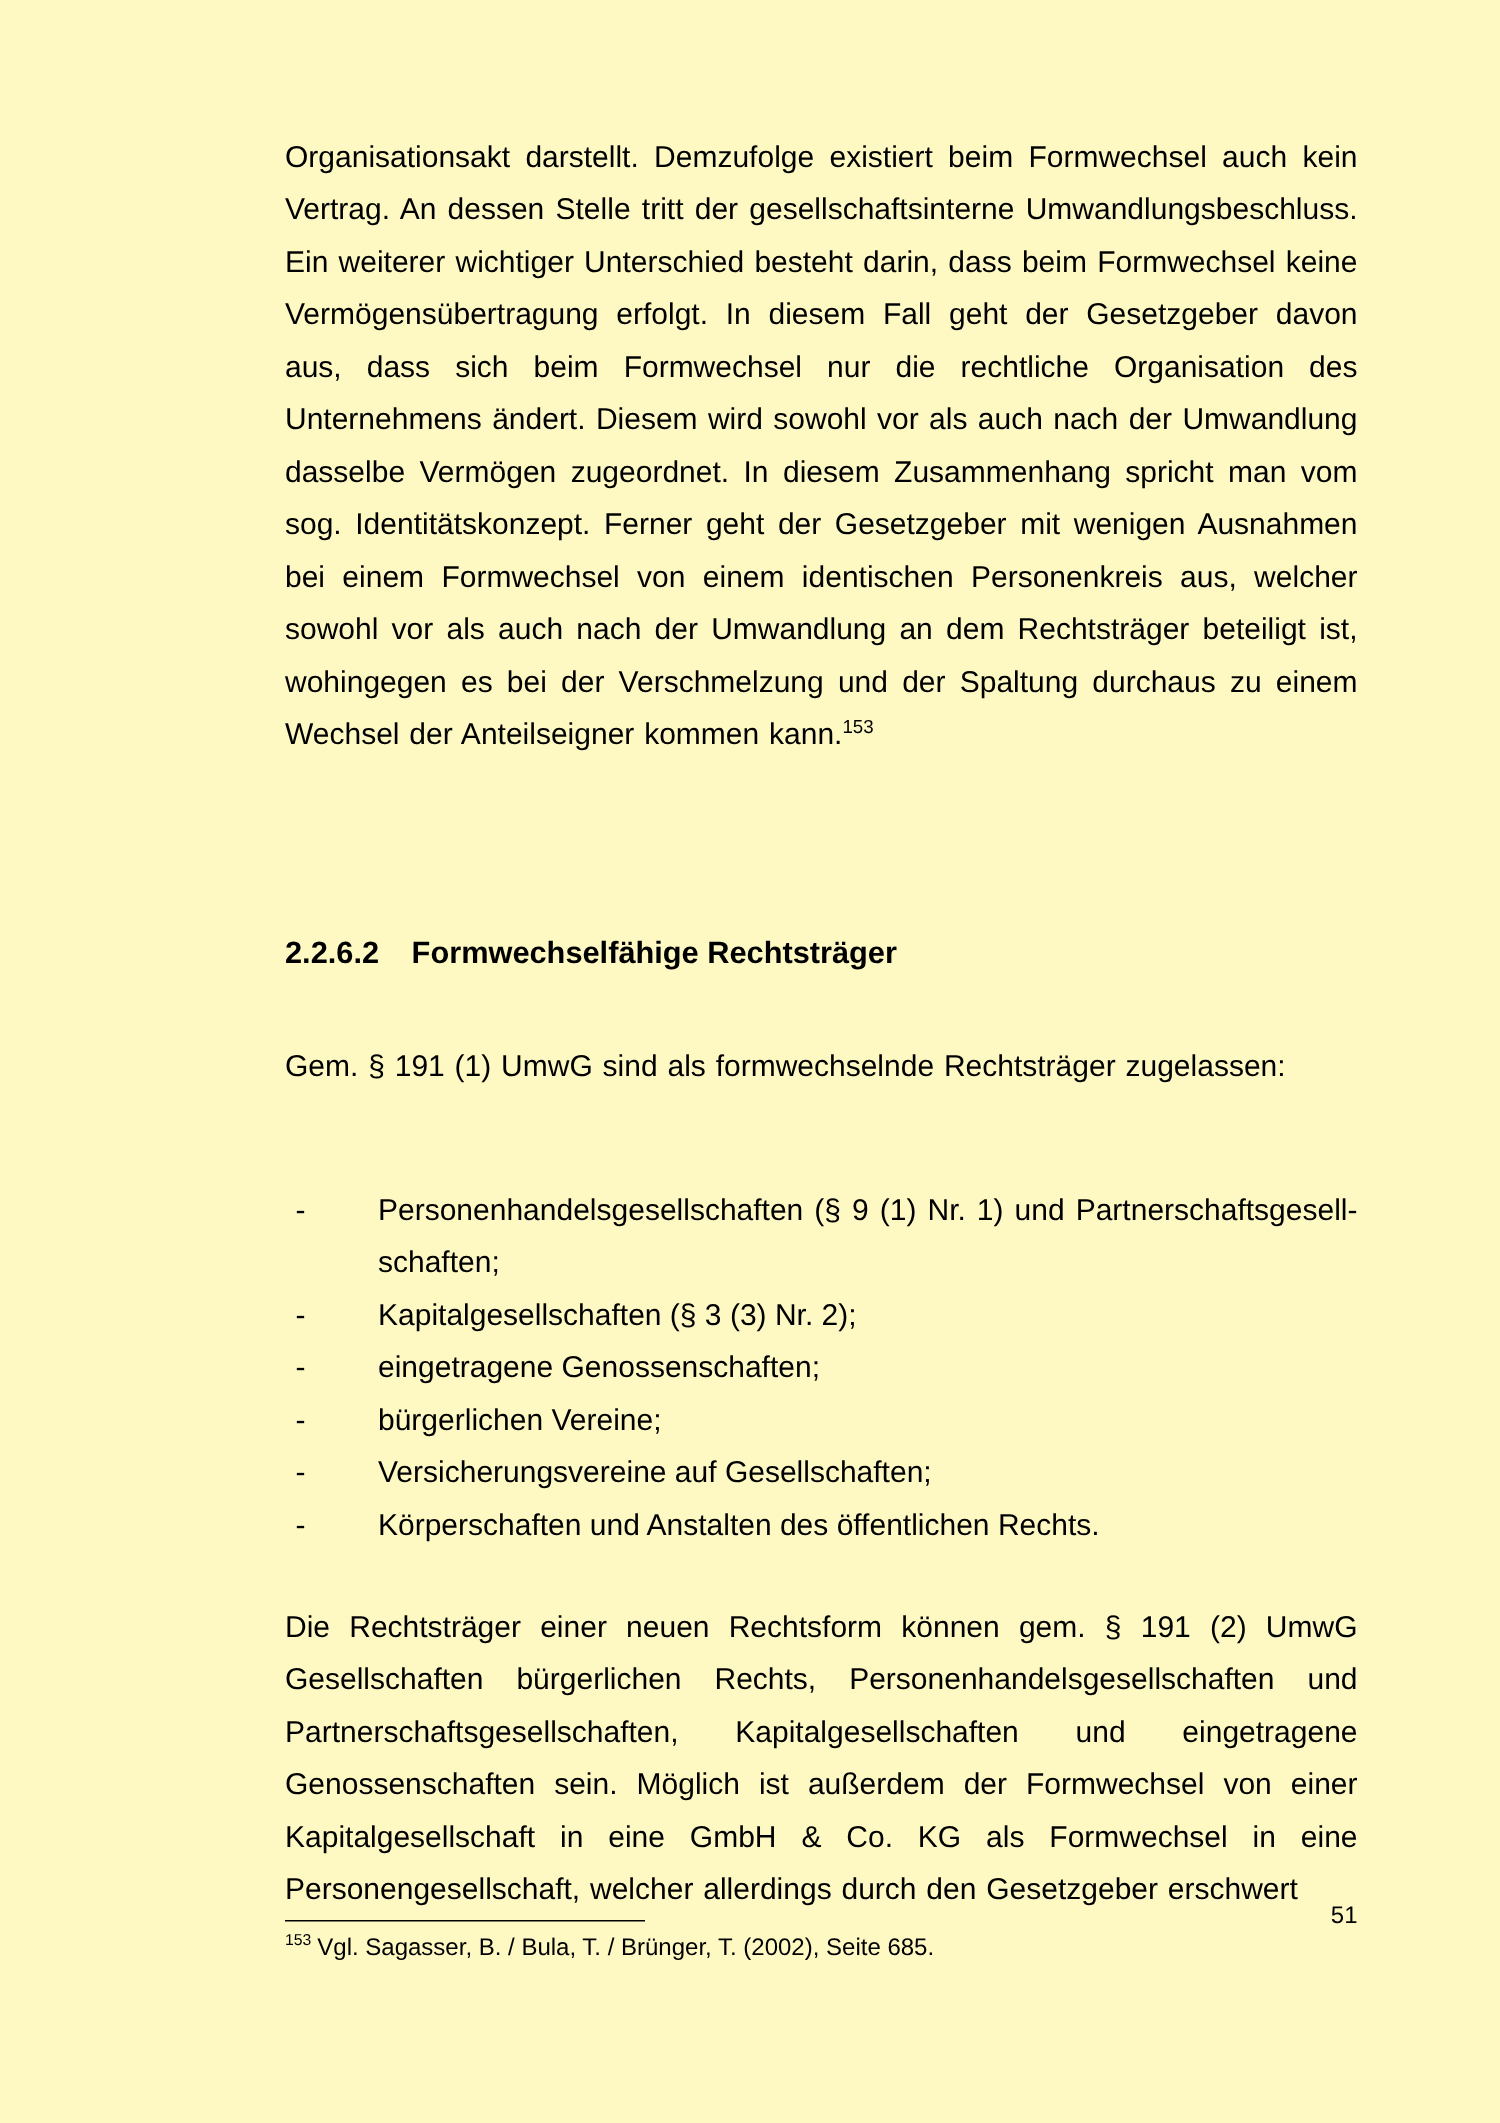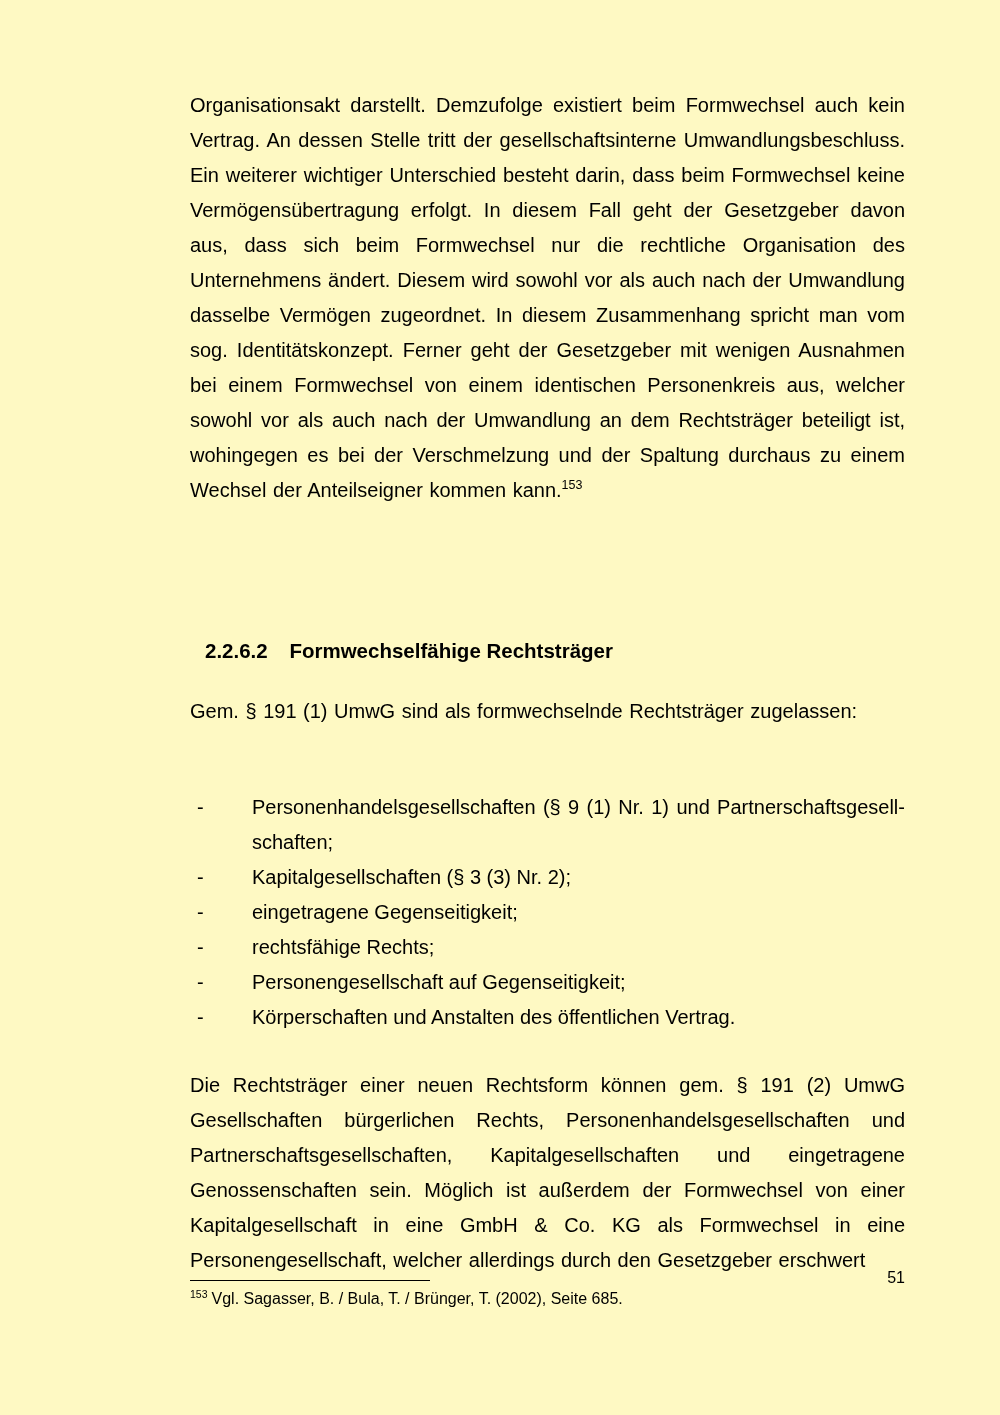--- a/index.html
+++ b/index.html
@@ -32,21 +32,21 @@
   }
   sup.fn-ref {
     font-size: 12.5px;
     line-height: 0;
     vertical-align: super;
   }
   .heading {
     font-size: 20.5px;
     font-weight: bold;
     line-height: 35px;
-    margin: 15px;
+    margin: 0;
   }
   .heading-num {
     display: inline-block;
     margin-right: 16px;
   }
   .list {
     font-size: 20px;
     line-height: 35px;
   }
   .list-item {
@@ -110,33 +110,33 @@
     <div class="list-item">
       <span class="list-marker">-</span>
       <span class="list-text">Personenhandelsgesellschaften (§ 9 (1) Nr. 1) und Partnerschaftsgesell­schaften;</span>
     </div>
     <div class="list-item">
       <span class="list-marker">-</span>
       <span class="list-text">Kapitalgesellschaften (§ 3 (3) Nr. 2);</span>
     </div>
     <div class="list-item">
       <span class="list-marker">-</span>
-      <span class="list-text">eingetragene Gegenseitigkeit;</span>
+      <span class="list-text">eingetragene Genossenschaften;</span>
     </div>
     <div class="list-item">
       <span class="list-marker">-</span>
-      <span class="list-text">rechtsfähige Rechts;</span>
+      <span class="list-text">bürgerlichen Vereine;</span>
     </div>
     <div class="list-item">
       <span class="list-marker">-</span>
-      <span class="list-text">Personengesellschaft auf Gegenseitigkeit;</span>
+      <span class="list-text">Versicherungsvereine auf Gesellschaften;</span>
     </div>
     <div class="list-item">
       <span class="list-marker">-</span>
-      <span class="list-text">Körperschaften und Anstalten des öffentlichen Vertrag.</span>
+      <span class="list-text">Körperschaften und Anstalten des öffentlichen Rechts.</span>
     </div>
   </div>
 
   <p class="para justify block" style="top: 1068px;">Die Rechtsträger einer neuen Rechtsform können gem. § 191 (2) UmwG Gesellschaften bürgerlichen Rechts, Personenhandelsgesellschaften und Partnerschaftsgesellschaften, Kapitalgesellschaften und eingetragene Genossenschaften sein. Möglich ist außerdem der Formwechsel von einer Kapitalgesellschaft in eine GmbH &amp; Co. KG als Formwechsel in eine Personengesellschaft, welcher allerdings durch den Gesetzgeber erschwert</p>
 
   <div class="footnote-area">
     <div class="footnote-rule"></div>
     <p class="footnote"><sup class="fn-ref">153</sup><span class="fn-text">Vgl. Sagasser, B. / Bula, T. / Brünger, T. (2002), Seite 685.</span></p>
   </div>
 

